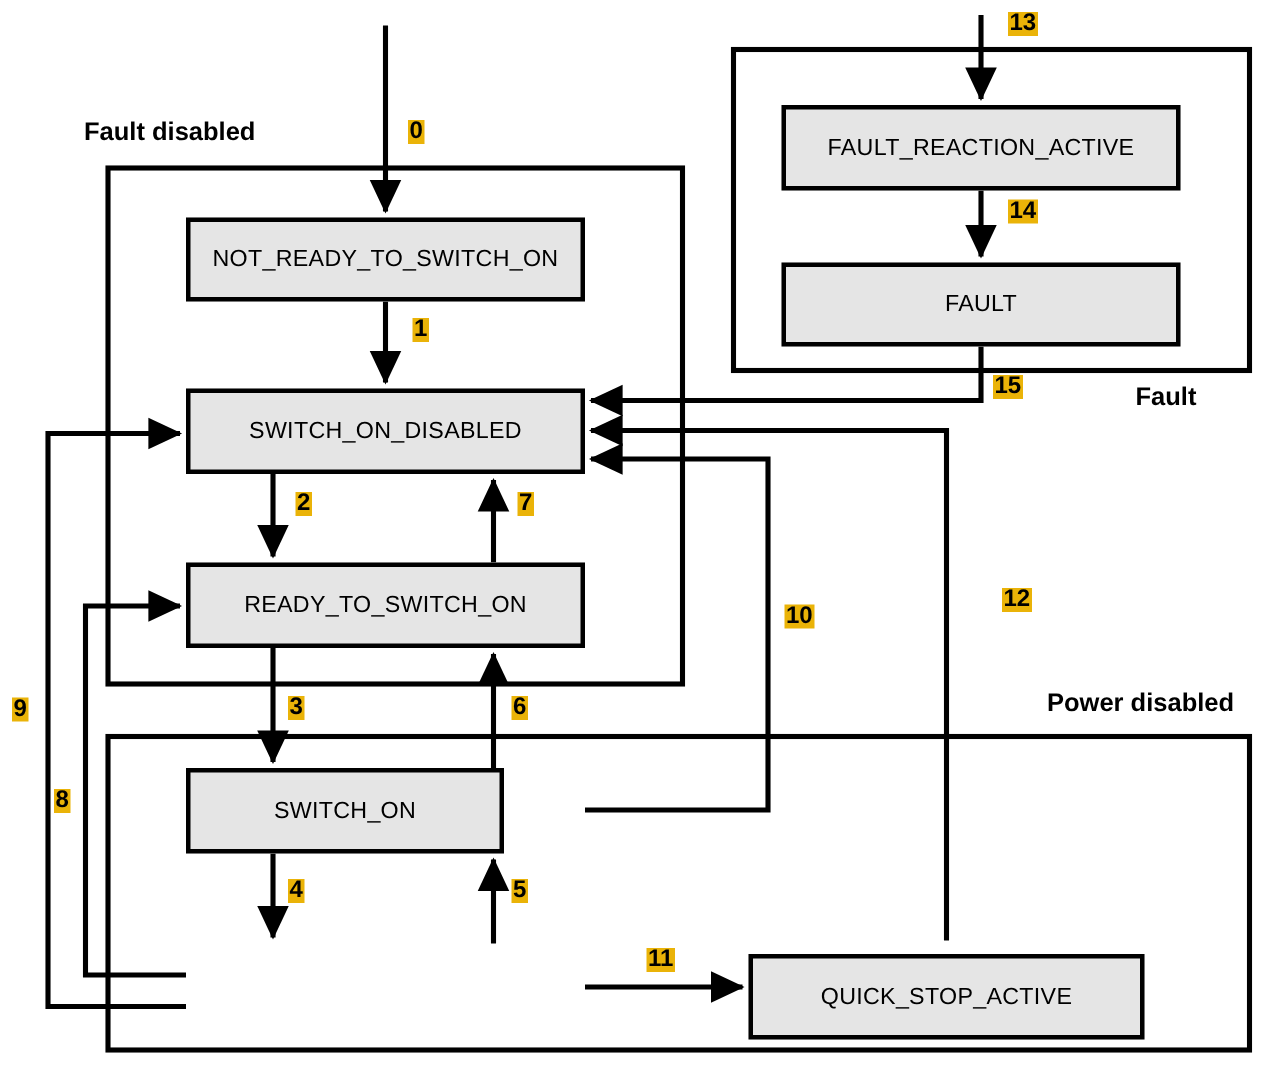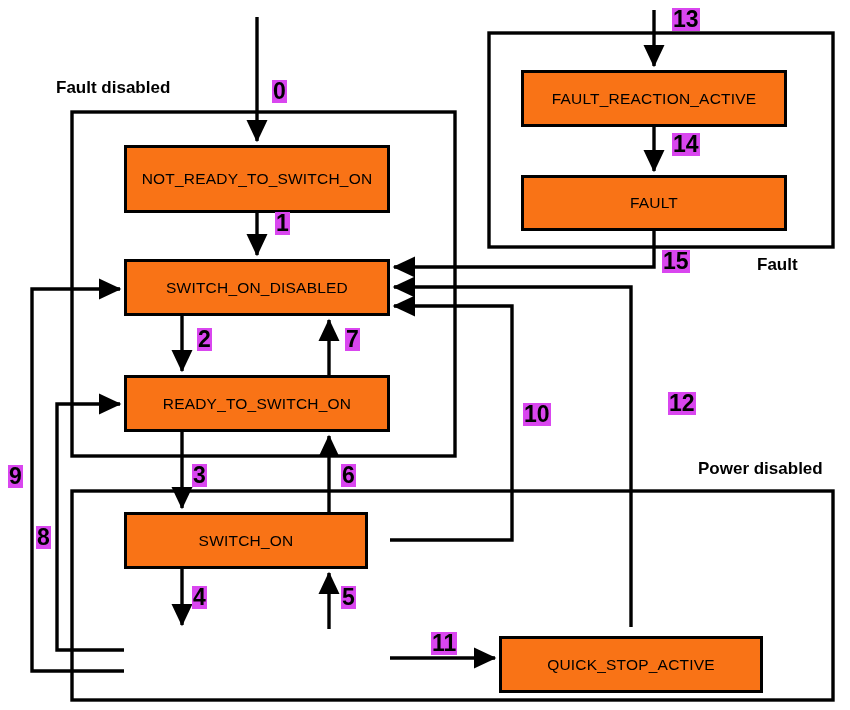--- a/index.html
+++ b/index.html
@@ -19,45 +19,45 @@
     position: absolute;
     left: 0;
     top: 0;
     width: 850px;
     height: 710px;
   }
   .state-box {
     position: absolute;
     box-sizing: border-box;
     border: 3px solid #000000;
-    background: #f97316;
+    background: #e5e5e5;
     display: flex;
     align-items: center;
     justify-content: center;
     font-size: 15.5px;
     font-weight: 400;
     color: #000000;
     letter-spacing: 0.2px;
     z-index: 5;
   }
   .region-label {
     position: absolute;
     font-size: 17px;
     font-weight: bold;
     color: #000000;
     white-space: nowrap;
     z-index: 6;
   }
   .num-label {
     position: absolute;
-    font-size: 23px;
+    font-size: 16px;
     font-weight: bold;
     color: #000000;
     z-index: 6;
-    background: #d946ef;
+    background: #eab308;
     line-height: 1;
     padding: 0 1px;
   }
 </style>
 </head>
 <body>
 
 <div id="canvas">
 
   <svg id="wires" viewBox="0 0 850 710">
@@ -100,33 +100,33 @@
 
       <path d="M654,10 L654,66" marker-end="url(#ah)"></path>
 
       <path d="M654,127 L654,171" marker-end="url(#ah)"></path>
 
       <path d="M654,231 L654,267 L394,267" marker-end="url(#ah)"></path>
 
     </g>
   </svg>
 
-  <div class="state-box" style="left:124px;top:145px;width:266px;height:68px;">
+  <div class="state-box" style="left:124px;top:145px;width:266px;height:56px;">
     <span>NOT_READY_TO_SWITCH_ON</span>
   </div>
 
   <div class="state-box" style="left:124px;top:259px;width:266px;height:57px;">
     <span>SWITCH_ON_DISABLED</span>
   </div>
 
   <div class="state-box" style="left:124px;top:375px;width:266px;height:57px;">
     <span>READY_TO_SWITCH_ON</span>
   </div>
 
-  <div class="state-box" style="left:124px;top:512px;width:244px;height:57px;">
+  <div class="state-box" style="left:124px;top:512px;width:212px;height:57px;">
     <span>SWITCH_ON</span>
   </div>
 
 
   <div class="state-box" style="left:499px;top:636px;width:264px;height:57px;">
     <span>QUICK_STOP_ACTIVE</span>
   </div>
 
   <div class="state-box" style="left:521px;top:70px;width:266px;height:57px;">
     <span>FAULT_REACTION_ACTIVE</span>

